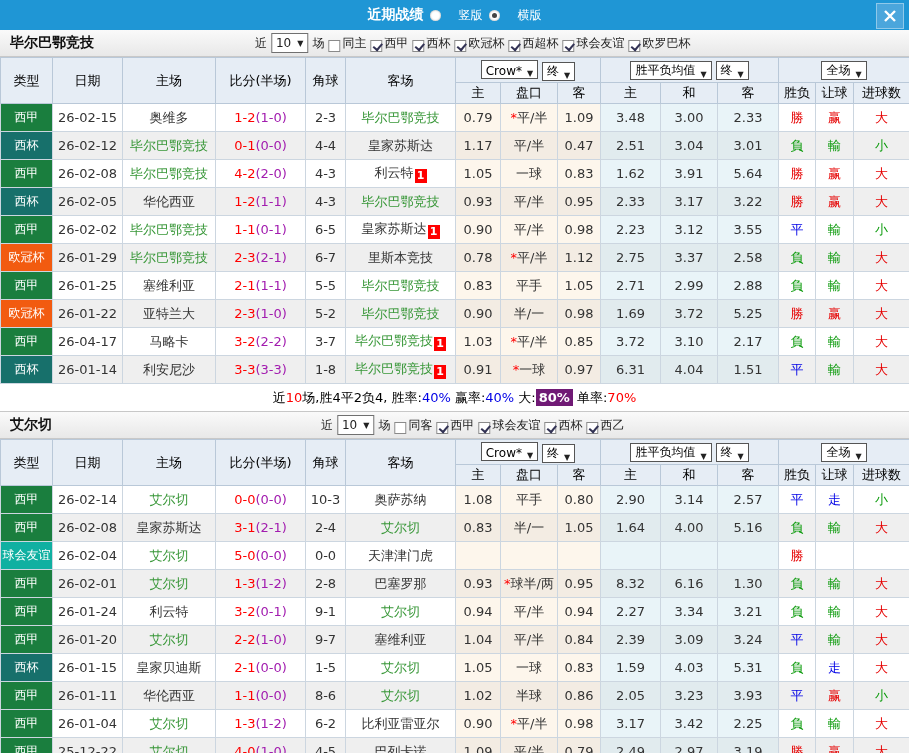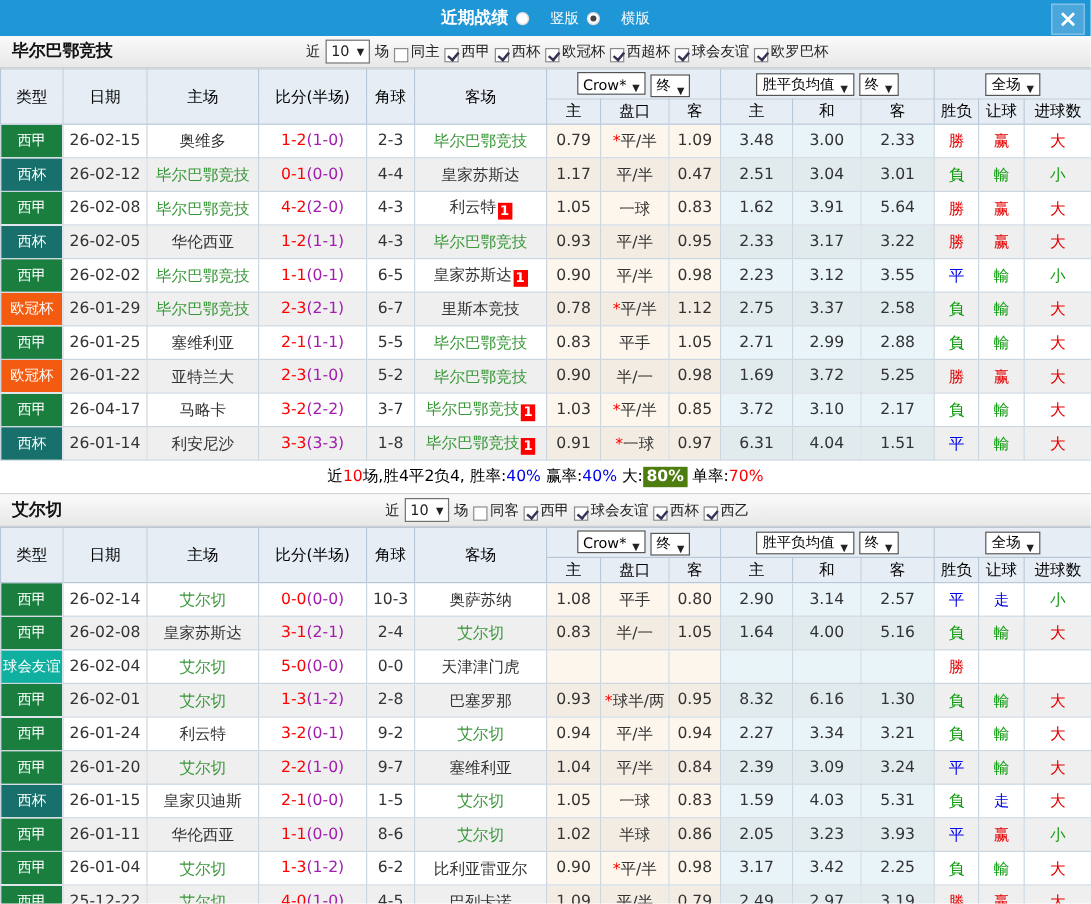--- a/index.html
+++ b/index.html
@@ -38,21 +38,21 @@
   .grid td.typ{color:#fff;font-size:12px;}
   .tg{color:#389738;}
   .tk{color:#333;}
   .fs{color:#ff0000;}
   .hs{color:#a21caf;}
   .star{color:#ff0000;font-style:normal;}
   .badge{display:inline-block;background:#ff0000;color:#fff;font-size:11px;line-height:14px;width:12px;height:14px;margin-left:1px;vertical-align:-2px;font-weight:bold;}
   .resc{font-size:14px;}
   
   .summary{height:27px;line-height:27px;text-align:center;font-size:13px;color:#000;background:#fff;border-bottom:1px solid #c8c8c8;}
-  .summary .hl{background:#4d7c0f;color:#fff;padding:1px 3px;font-weight:bold;}
+  .summary .hl{background:#701a75;color:#fff;padding:1px 3px;font-weight:bold;}
 </style>
 </head>
 <body>
 
 <div class="win">
   <div class="titlebar">
     <div class="ctr">
       <span class="wtitle">近期战绩</span>
       <span class="rlabel">
         <span class="radio"></span>
@@ -495,21 +495,21 @@
             <td class="mc">1.30</td>
             <td class="resc" style="color: rgb(10, 154, 10);">負</td>
             <td class="resc" style="color: rgb(10, 154, 10);">輸</td>
             <td class="resc" style="color: rgb(230, 0, 0);">大</td>
           </tr>
           <tr class="odd">
             <td class="typ" style="background: rgb(26, 126, 62);">西甲</td>
             <td>26-01-24</td>
             <td><span class="tk">利云特</span></td>
             <td><span class="fs">3-2</span><span class="hs">(0-1)</span></td>
-            <td>9-2</td>
+            <td>9-1</td>
             <td><span class="tg">艾尔切</span></td>
             <td class="oc">0.94</td>
             <td class="oc">平/半</td>
             <td class="oc">0.94</td>
             <td class="mc">2.27</td>
             <td class="mc">3.34</td>
             <td class="mc">3.21</td>
             <td class="resc" style="color: rgb(10, 154, 10);">負</td>
             <td class="resc" style="color: rgb(10, 154, 10);">輸</td>
             <td class="resc" style="color: rgb(230, 0, 0);">大</td>

